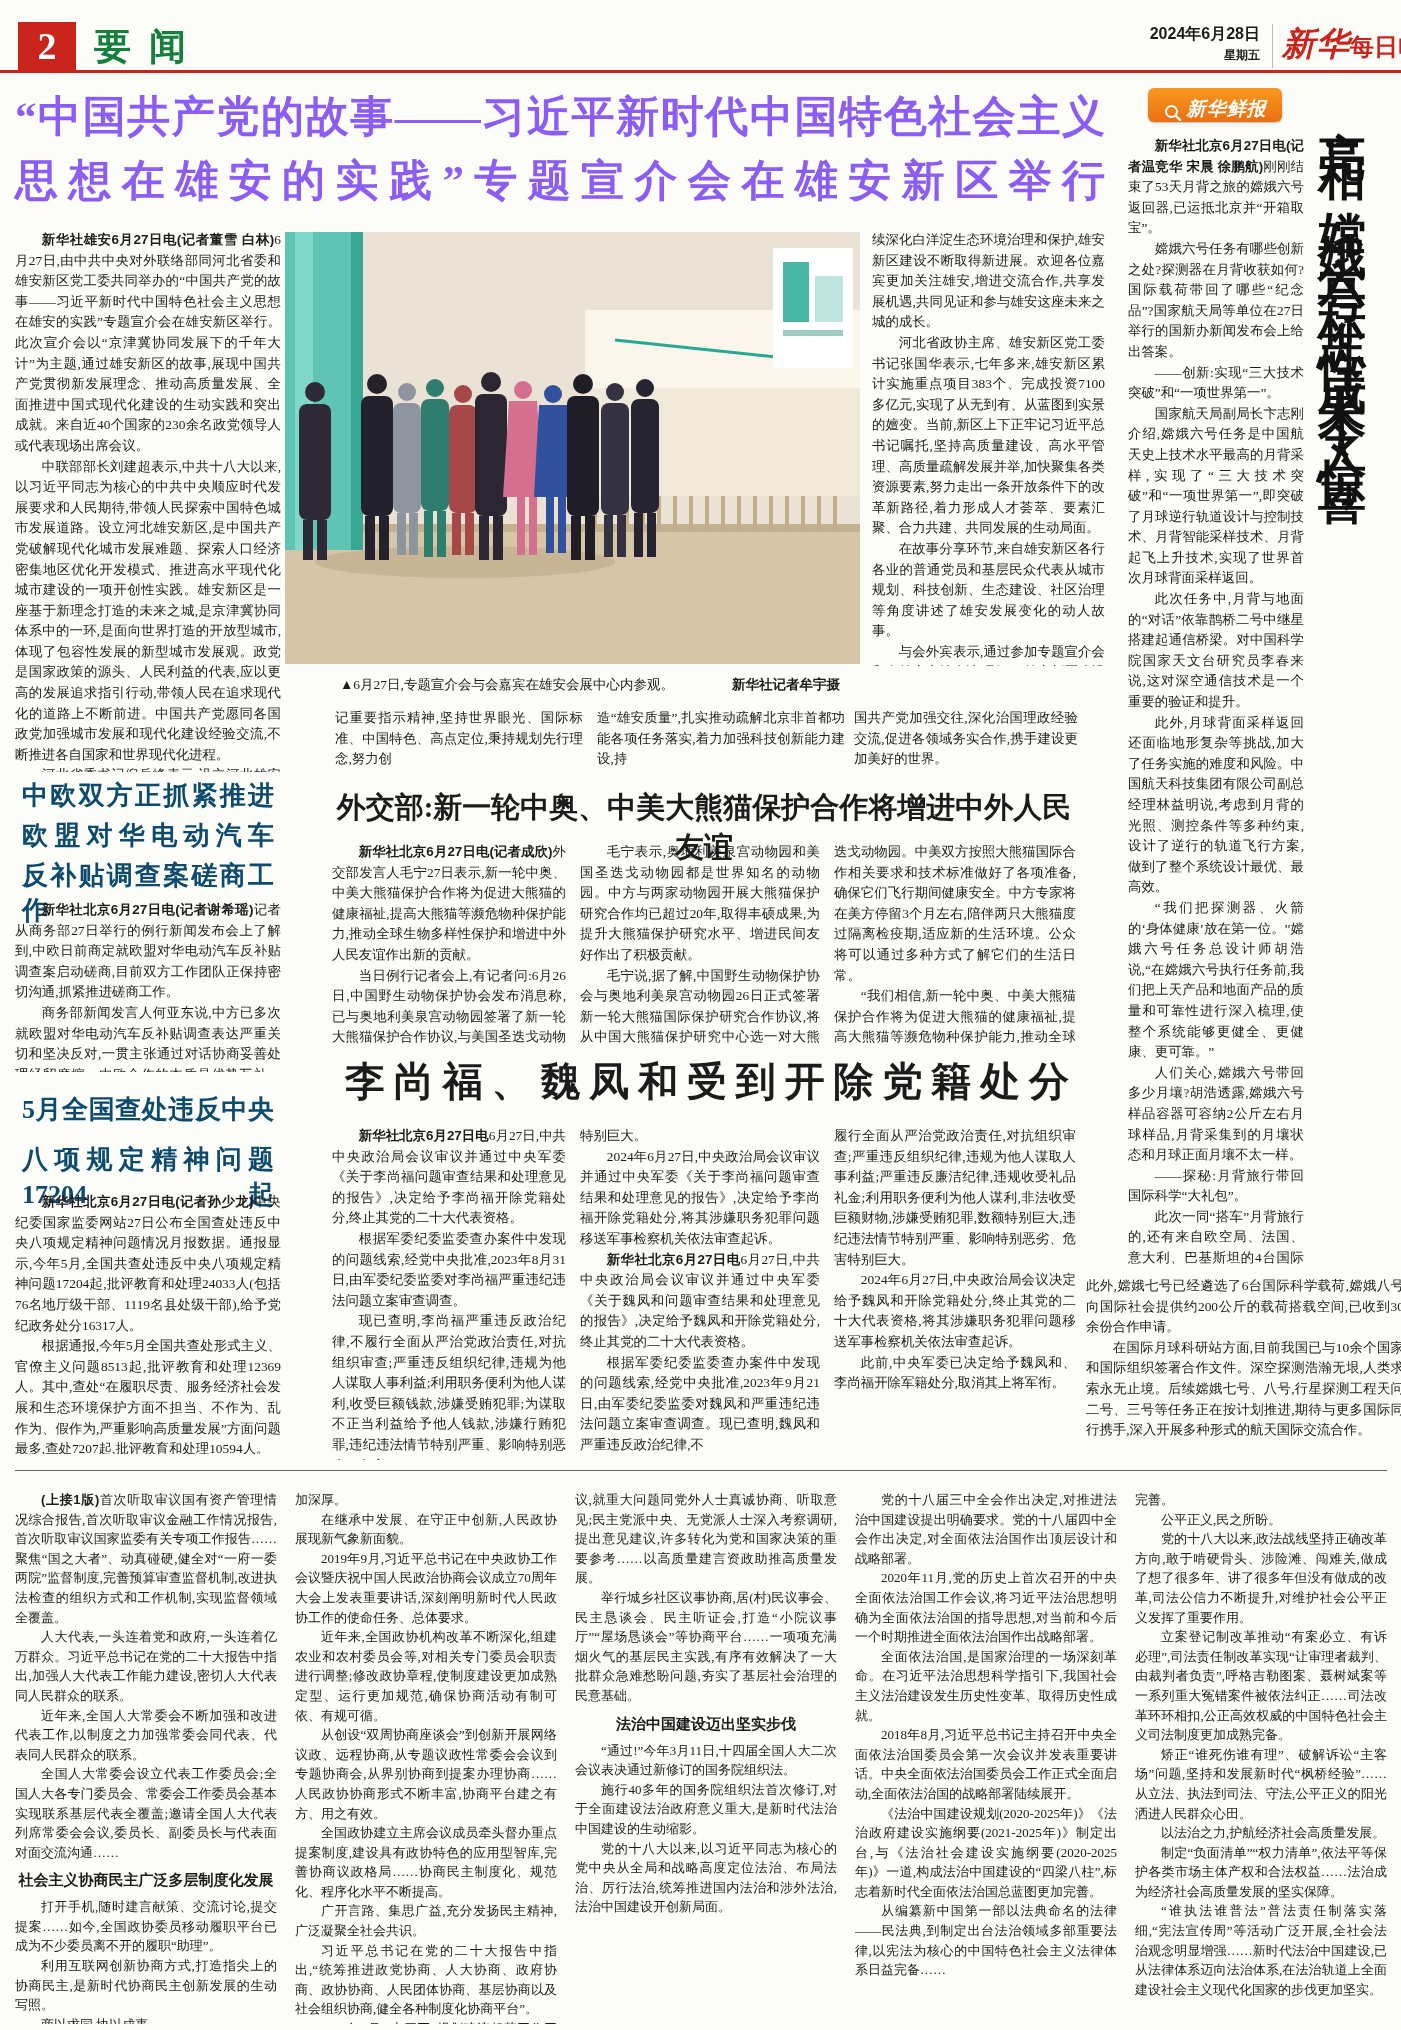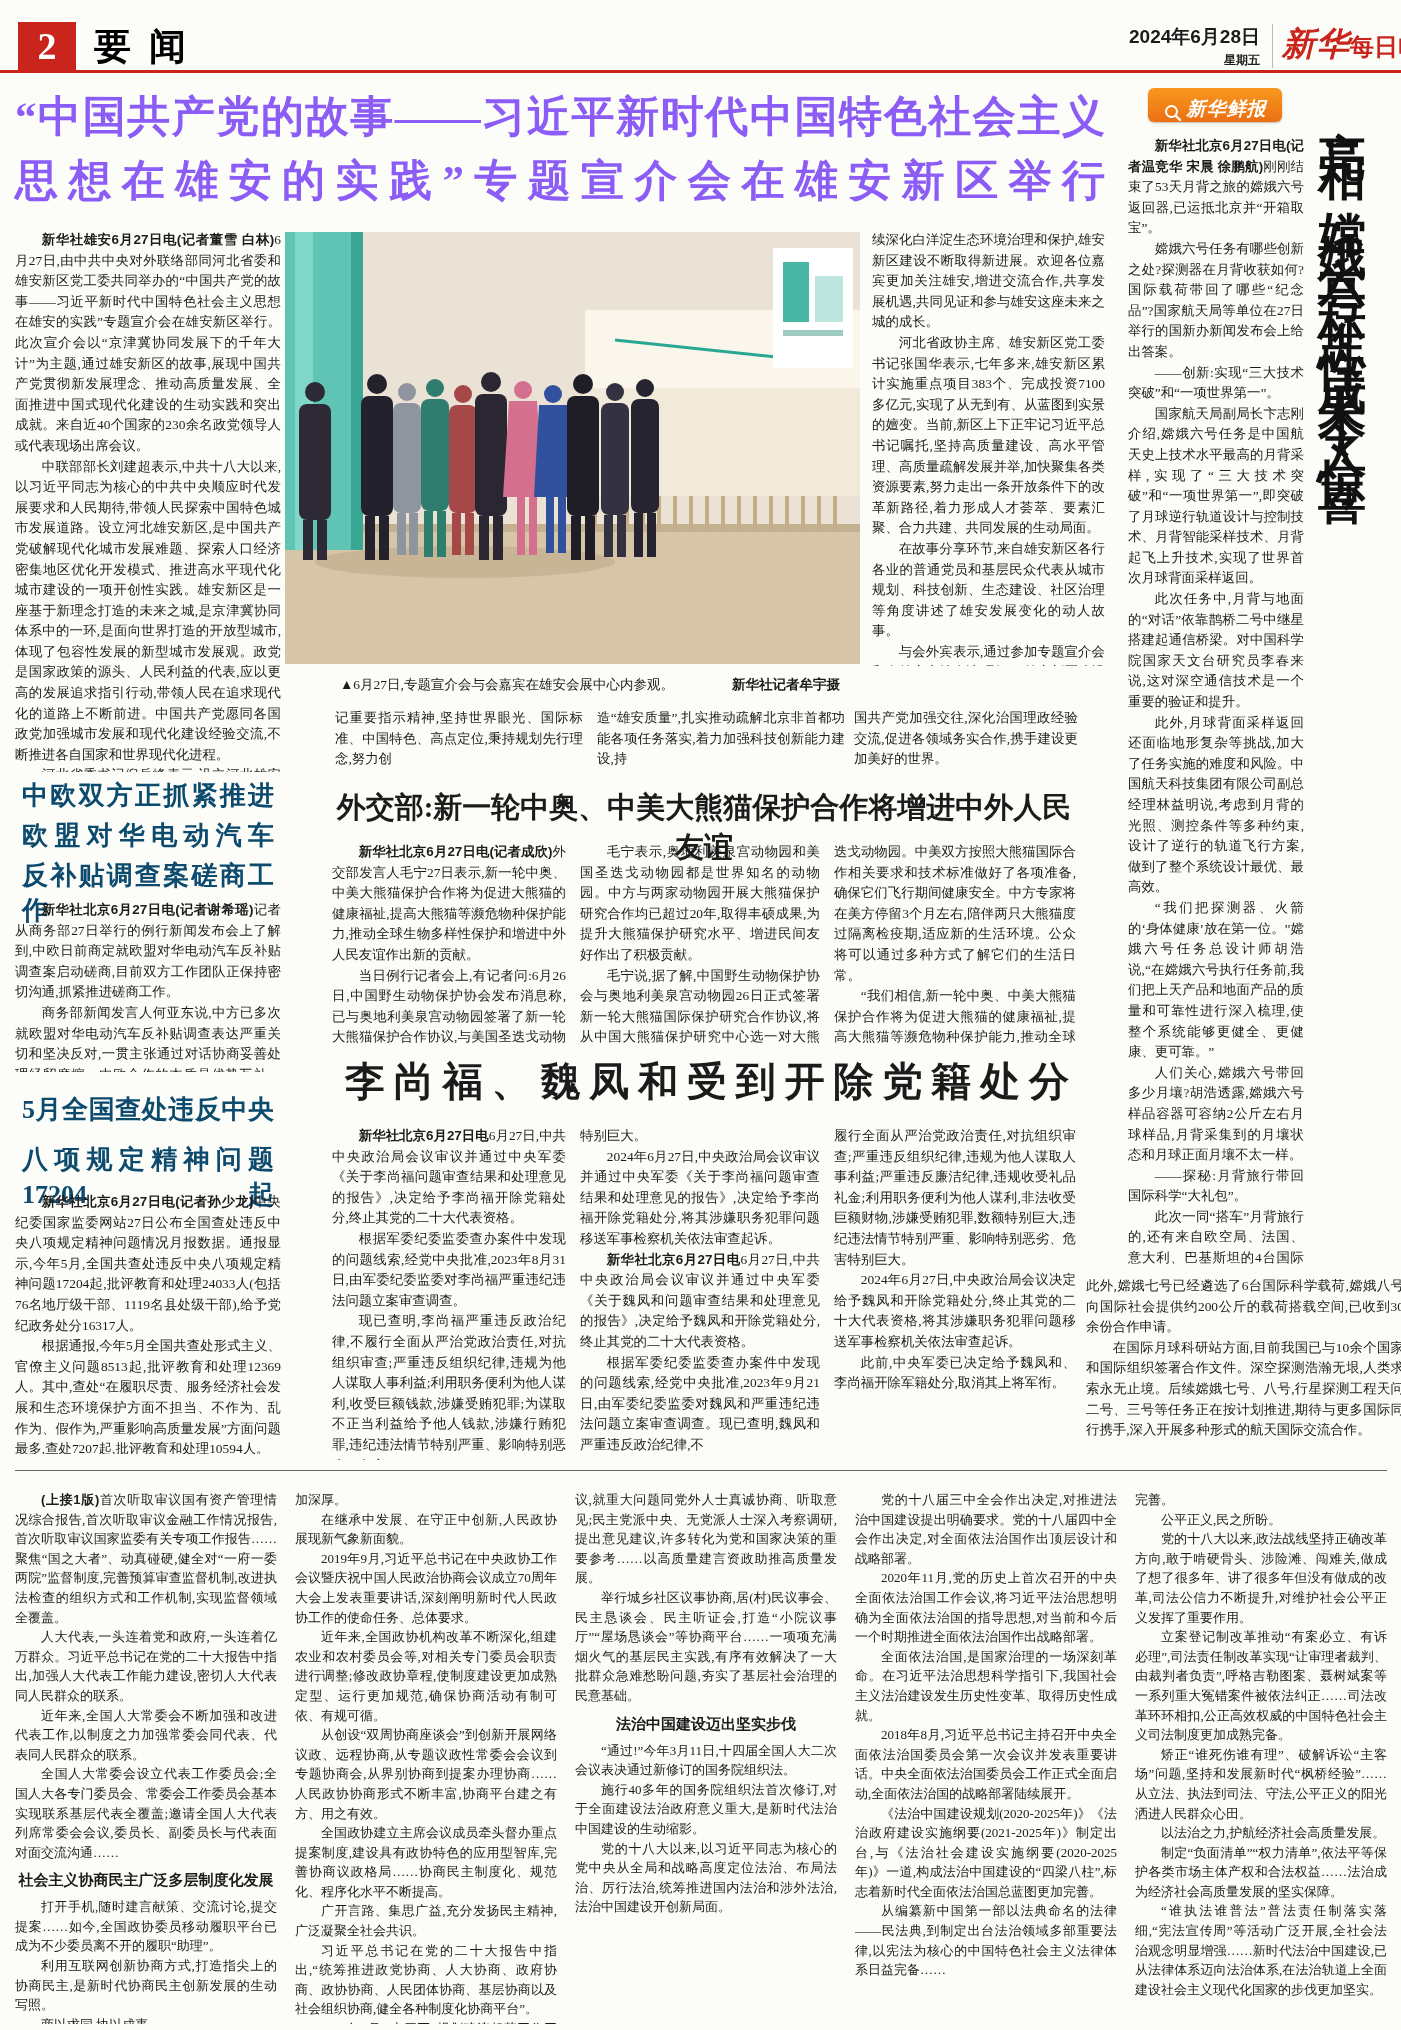--- a/index.html
+++ b/index.html
@@ -11,24 +11,24 @@
   .abs{position:absolute;}
   .col{position:absolute;overflow:hidden;}
   .col p{margin:0;font-size:13.4px;line-height:20.6px;text-align:justify;text-indent:2em;}
   .col p.cont{text-indent:0;}
   b.dl{font-family:"Liberation Sans","DejaVu Sans",sans-serif;font-weight:700;}
   .subhead{font-family:"Liberation Sans","DejaVu Sans",sans-serif;font-weight:700;font-size:15px;
     text-align:center;margin:9px 0 7px 0;}
   
   .pagenum{left:18px;top:22px;width:58px;height:48px;background:#c9251c;color:#fff;
     font-size:38px;font-weight:700;text-align:center;line-height:48px;}
-  .section{left:94px;top:22px;color:#000000;font-size:37px;font-weight:700;letter-spacing:18px;}
+  .section{left:94px;top:22px;color:#15803d;font-size:37px;font-weight:700;letter-spacing:18px;}
   .dateblock{left:1120px;top:24px;width:140px;text-align:right;
     font-family:"Liberation Sans","DejaVu Sans",sans-serif;}
-  .dateblock .d1{font-size:19px;font-weight:700;}
+  .dateblock .d1{font-size:16px;font-weight:700;}
   .dateblock .d2{font-size:12px;font-weight:700;margin-top:2px;}
   .mast-divider{left:1272px;top:24px;width:1px;height:44px;background:#b9b9b9;}
   .masthead{left:1282px;top:22px;color:#c9251c;white-space:nowrap;}
   .masthead .m1{font-size:33px;font-weight:700;font-style:italic;letter-spacing:1px;}
   .masthead .m2{font-size:24px;font-weight:700;}
   .red-rule{left:0;top:70px;width:1401px;height:3px;background:#c9251c;}
   
   .h-main{left:15px;width:1090px;font-size:43px;font-weight:700;color:#8b5cf6;
     text-align:justify;text-align-last:justify;}
   

